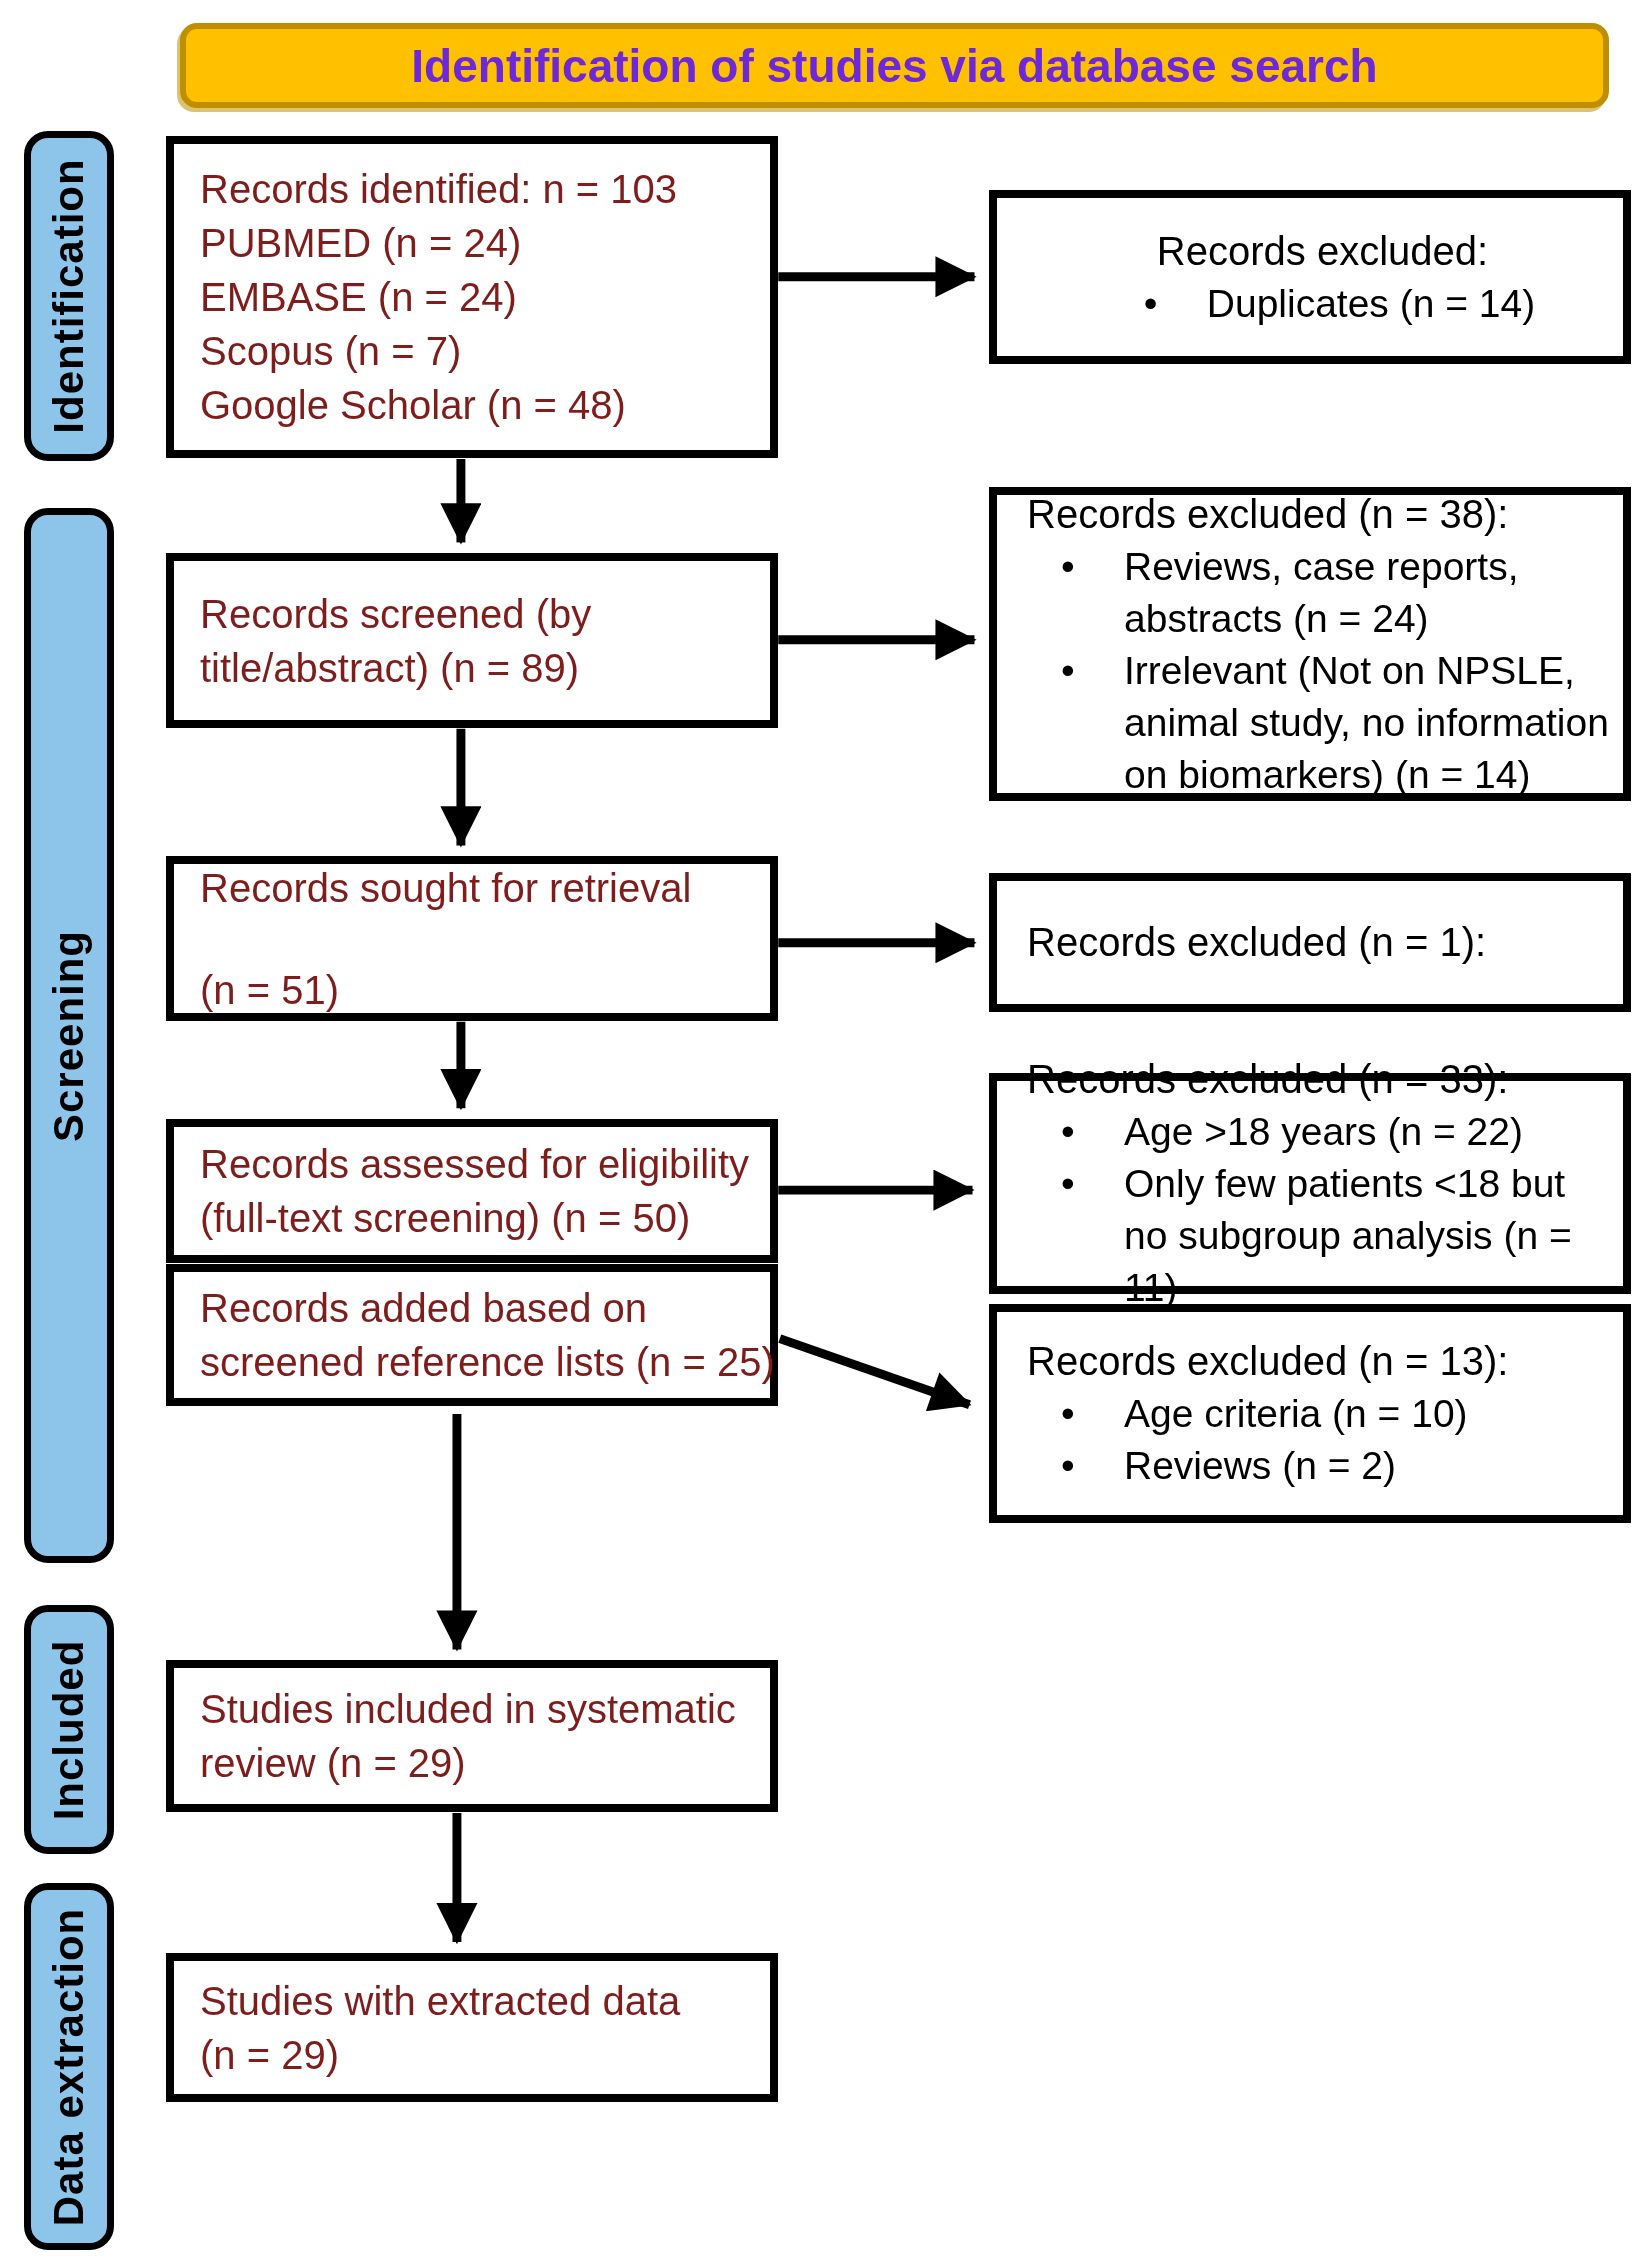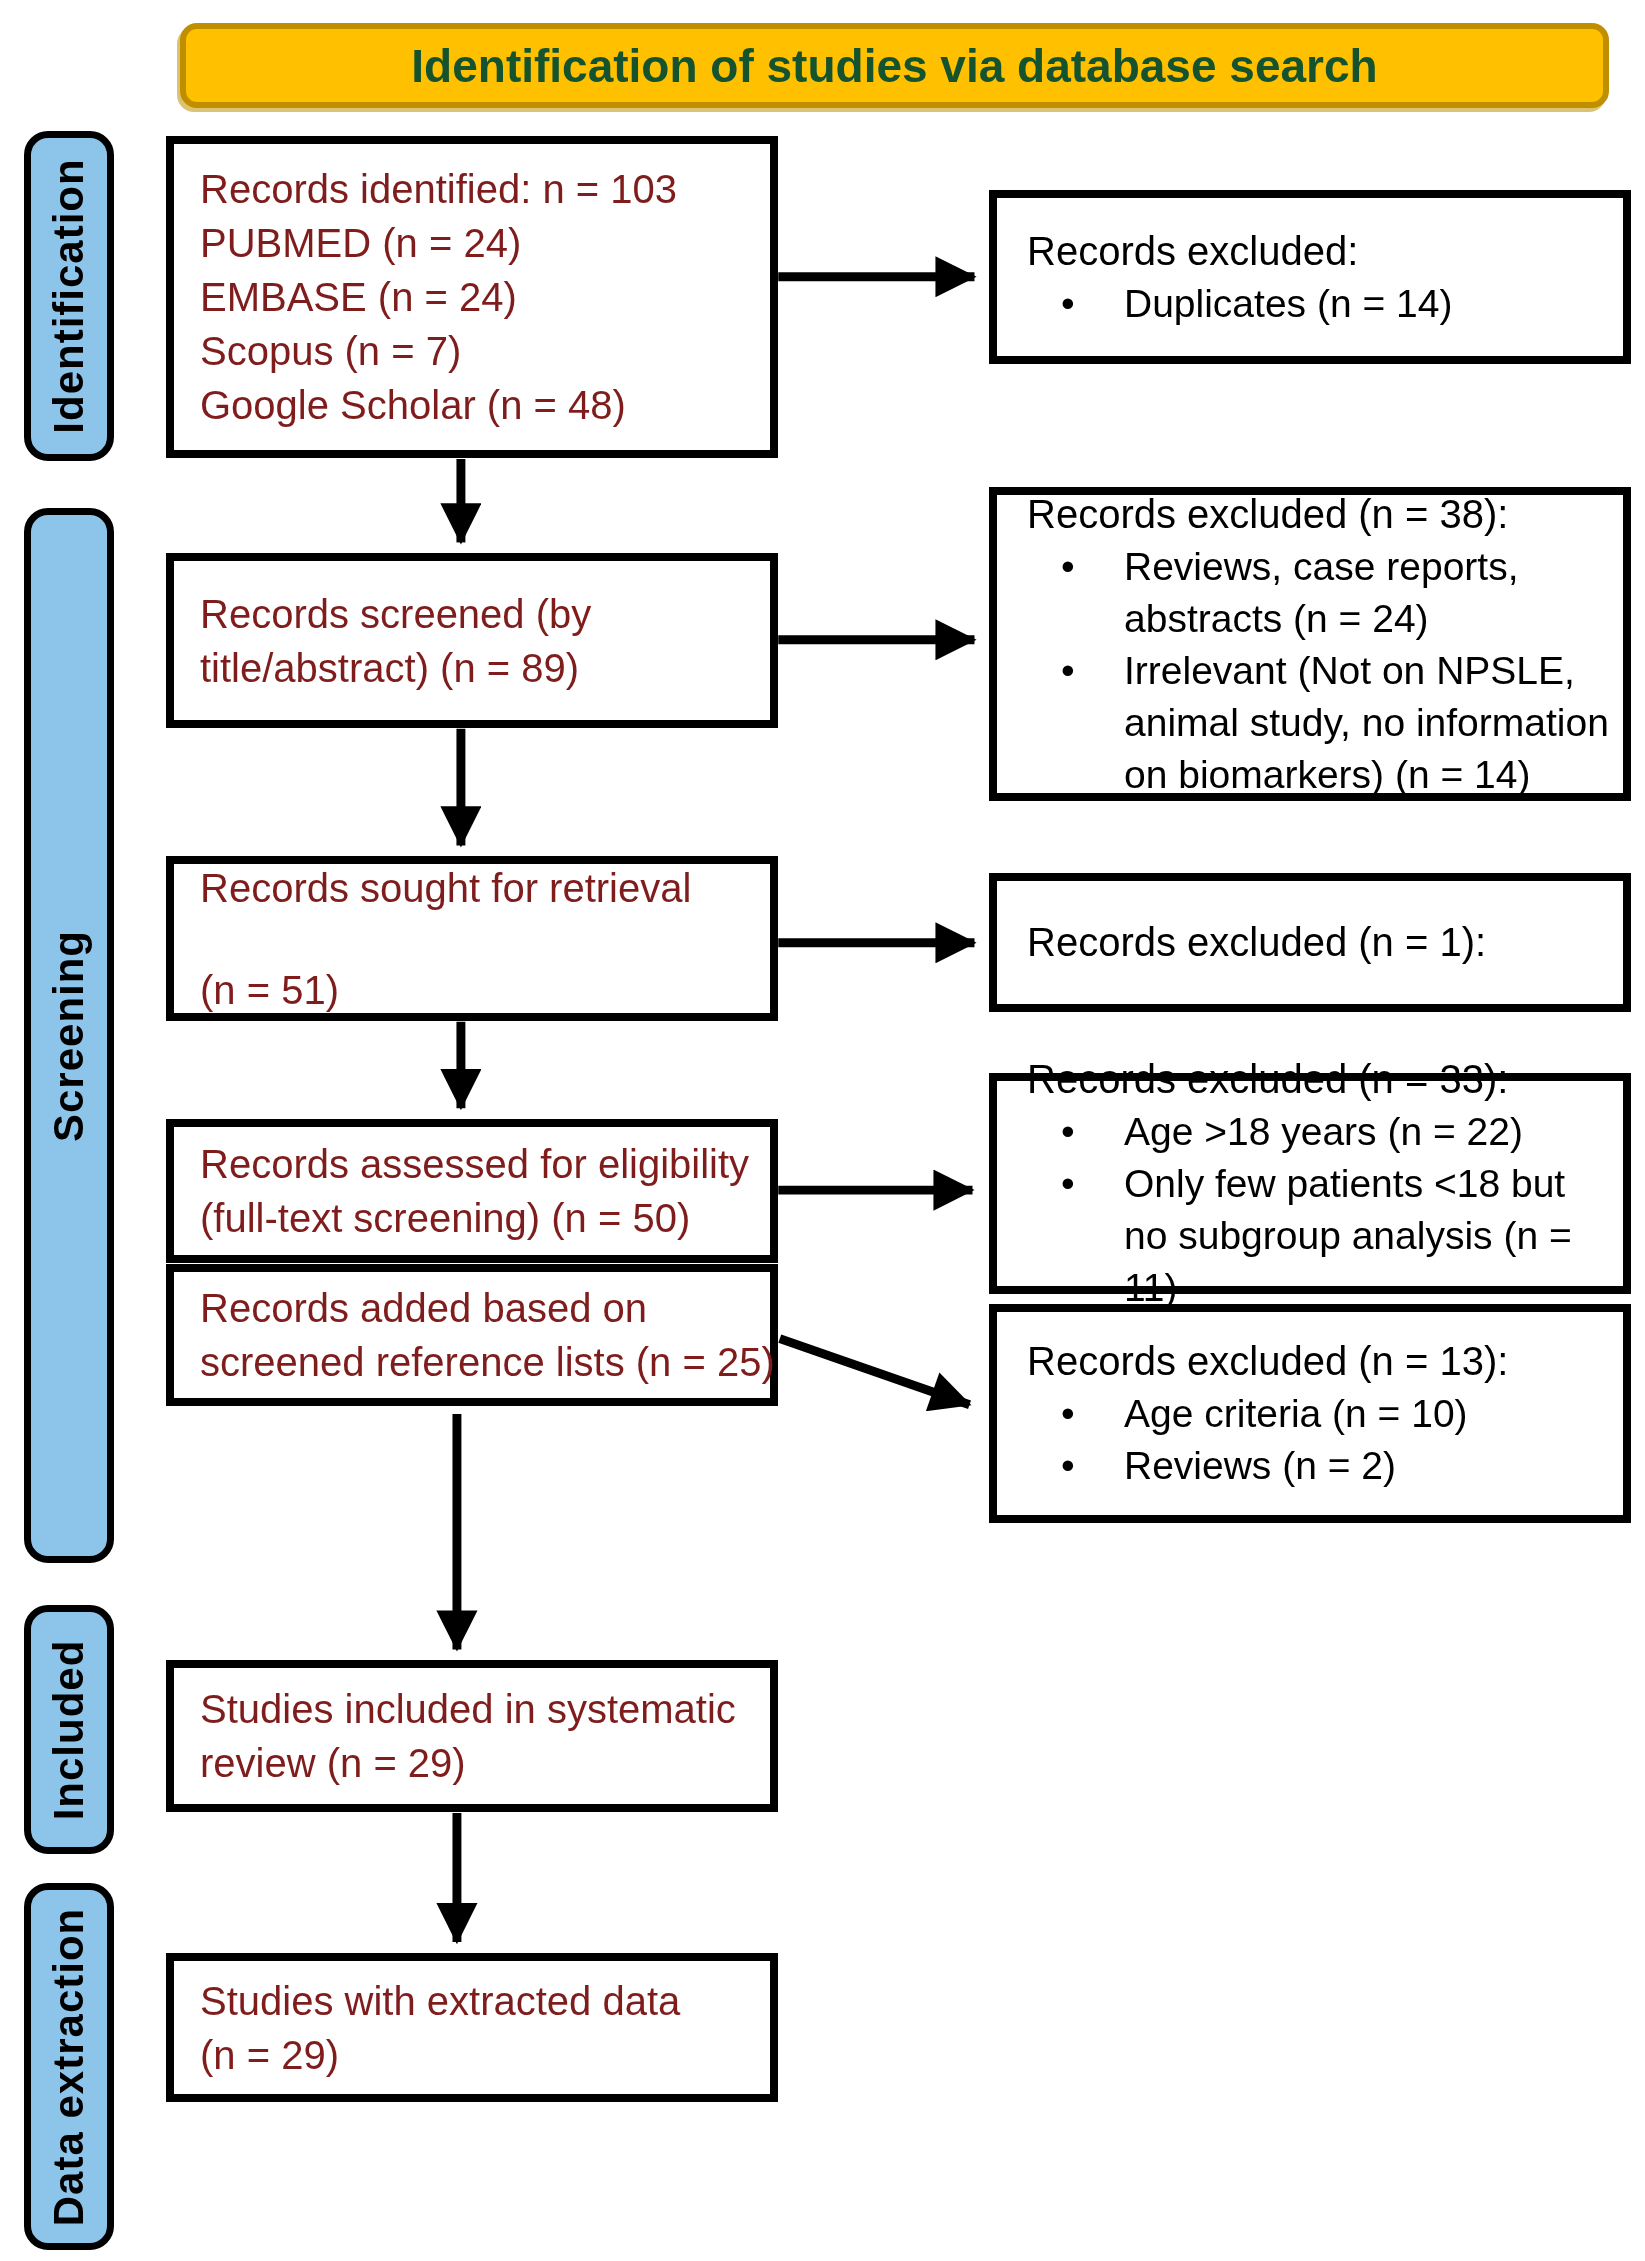--- a/index.html
+++ b/index.html
@@ -26,21 +26,21 @@
     border: 6px solid #BF8F00;
     border-radius: 17px;
     box-shadow: -3px 4px 0 rgba(191,143,0,0.55);
     display: flex;
     align-items: center;
     justify-content: center;
   }
   .title-banner .title-text {
     font-size: 46px;
     font-weight: bold;
-    color: #14532d;
+    color: #6d28d9;
     white-space: nowrap;
   }
 
   
   .stage-tab {
     position: absolute;
     left: 24px;
     width: 90px;
     box-sizing: border-box;
     background: #8DC4E9;
@@ -120,21 +120,21 @@
     color: #000000;
   }
   .excl-box .bullet-item::before {
     content: "\2022";
     position: absolute;
     left: 34px;
     top: 0;
     font-size: 39px;
     line-height: 52px;
   }
-  .excl-dedup       { top: 190px;  height: 174px; }
+  .excl-dedup       { top: 190px;  height: 174px; align-items: center; }
   .excl-screening   { top: 487px;  height: 314px; }
   .excl-retrieval   { top: 873px; height: 139px; }
   .excl-eligibility { top: 1073px; height: 221px; }
   .excl-references  { top: 1304px; height: 219px; }
 
   
   svg.arrow-layer {
     position: absolute;
     left: 0; top: 0;
     width: 1645px;

